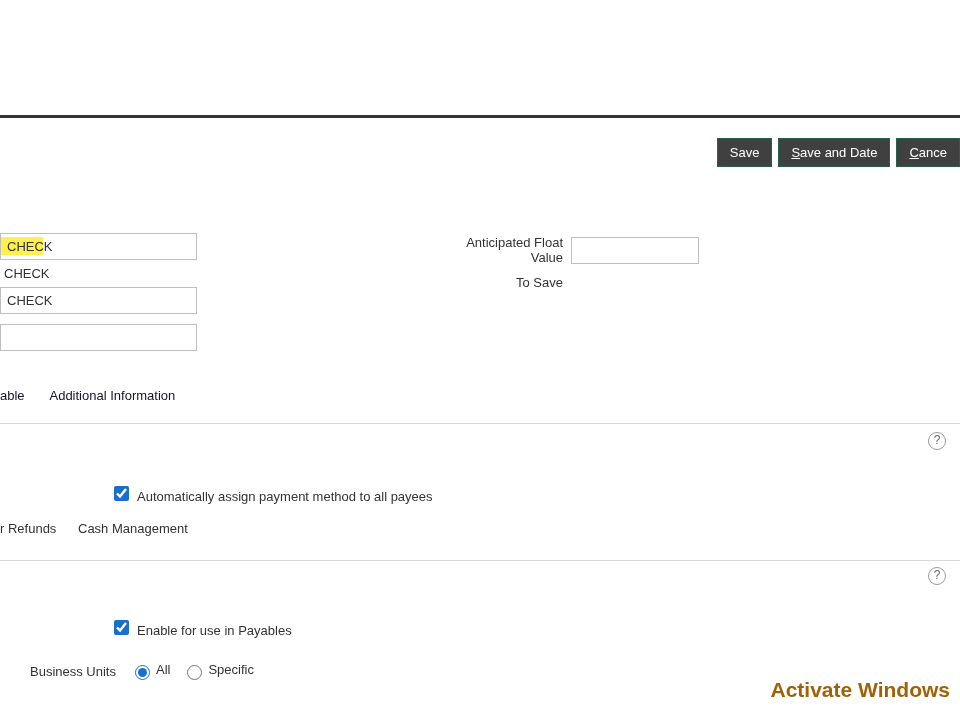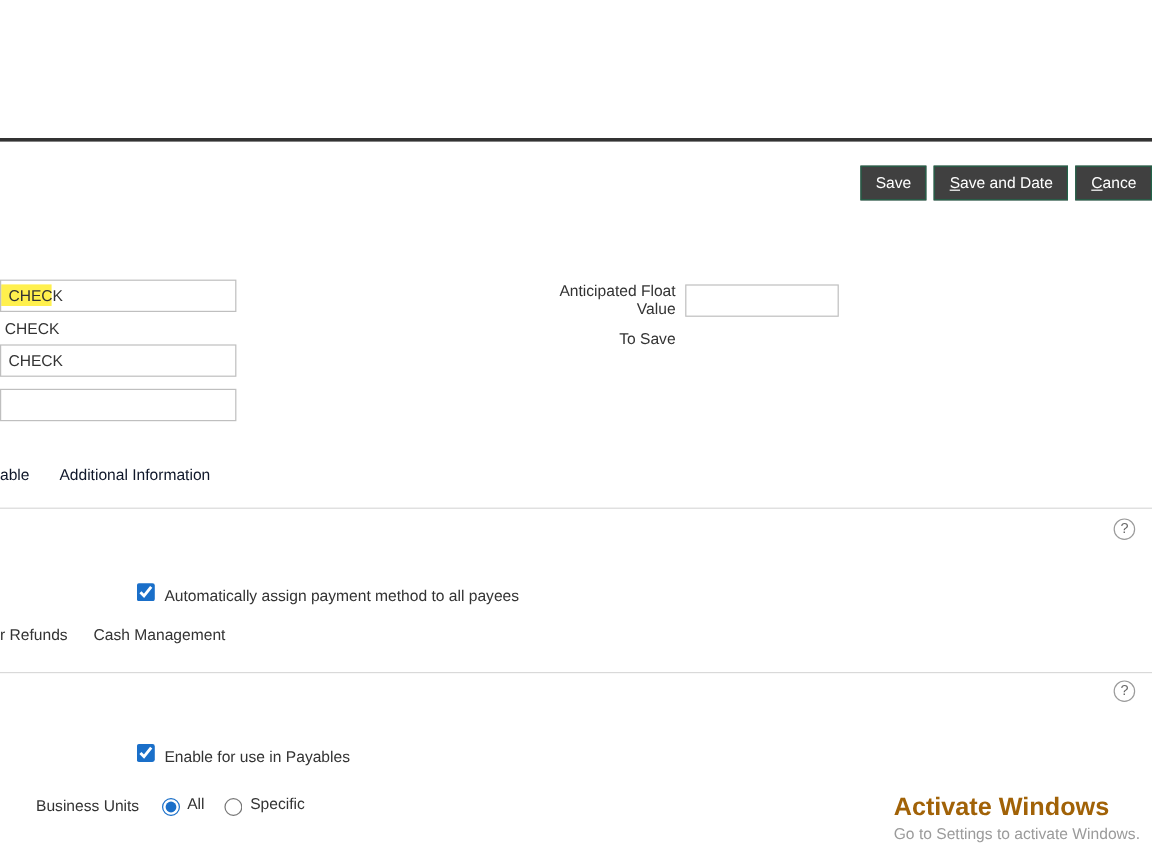--- a/index.html
+++ b/index.html
@@ -222,14 +222,13 @@
     <span>All</span>
   </label>
   <label>
     <input type="radio" name="bu" style="">
     <span>Specific</span>
   </label>
 </div>
 
 <div class="wm">
   <div class="l1">Activate Windows</div>
-  <div class="l2">Go to Settings to activate Windows.</div>
 </div>
 
 </body></html>

